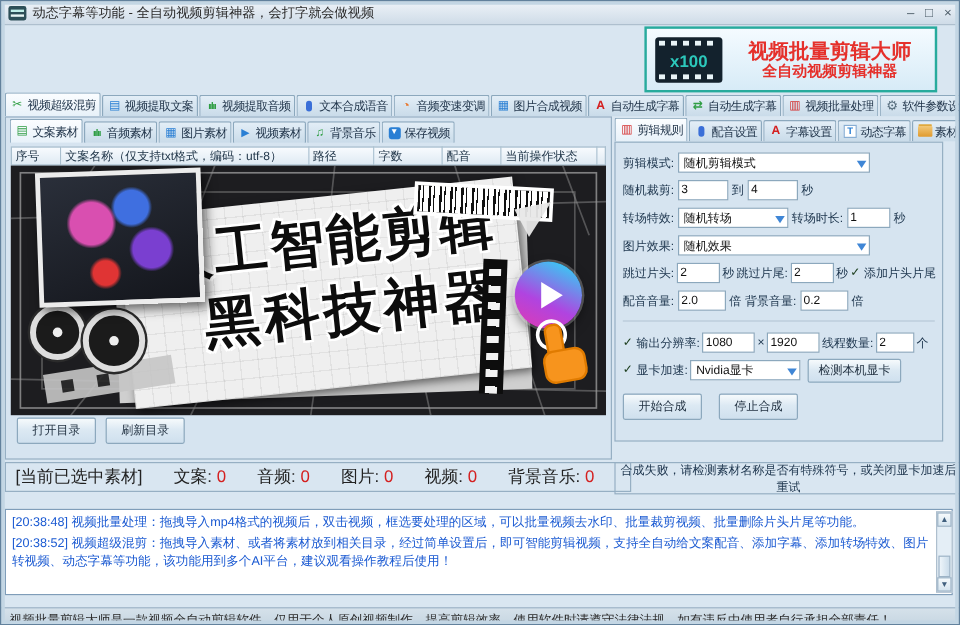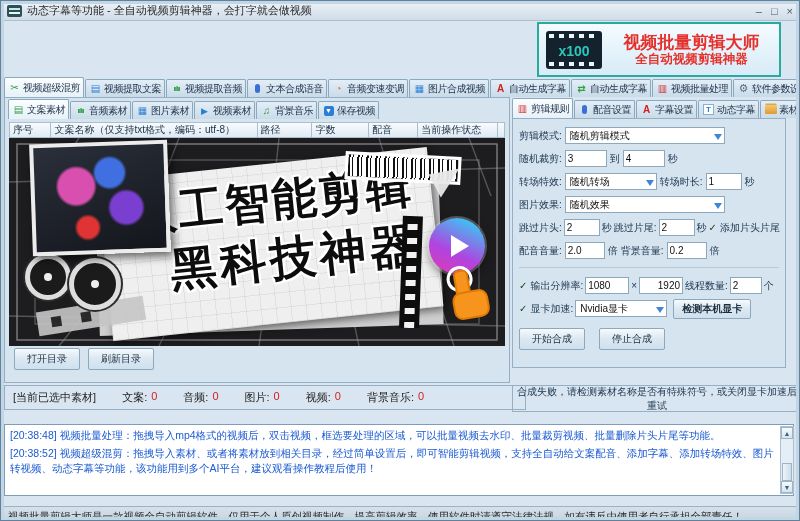--- a/index.html
+++ b/index.html
@@ -60,21 +60,21 @@
   .left-panel{position:absolute;left:4px;top:97px;width:504px;height:284px;border:1px solid #96afc3;background:#d6e4f0;}
   .sub-tabs{left:3px;top:2px;height:19px;position:absolute;display:flex;gap:1px;align-items:flex-end;}
   .table-head{position:absolute;left:4px;right:4px;top:24px;height:16px;display:flex;}
   .th{background:linear-gradient(#f8fbfe,#dfeaf3);border:1px solid #a9bfce;border-left:none;
      font-size:10px;color:#22374a;padding:1px 3px;white-space:nowrap;overflow:hidden;display:flex;align-items:center;}
   .th:first-child{border-left:1px solid #a9bfce;}
   .btn{background:linear-gradient(#f6fafc,#dce9f3 45%,#cfe0ee);border:1px solid #8ca8bd;border-radius:2px;
      font-size:10px;color:#1e2e3e;padding:3px 12px;cursor:default;white-space:nowrap;}
   .dir-btns{position:absolute;left:9px;top:250px;display:flex;gap:8px;}
   .sel-bar{position:absolute;left:4px;top:385px;width:504px;height:23px;border:1px solid #96afc3;
-     display:flex;align-items:center;padding:0 8px;gap:26px;font-size:11px;color:#222;}
+     display:flex;align-items:center;padding:0 8px;gap:26px;font-size:14px;color:#222;}
   .sel-item{display:flex;gap:4px;}
   .sel-item b{color:#d42020;font-weight:normal;}
 
   
   .banner{position:absolute;left:4px;right:4px;top:40px;height:208px;background:#1d1d20;overflow:hidden;}
   .banner .grid{position:absolute;inset:0;}
   .paper2{position:absolute;left:88px;top:34px;width:344px;height:158px;background:#cfcfcf;transform:rotate(-2deg);}
   .paper{position:absolute;left:95px;top:26px;width:332px;height:160px;background:#efefef;transform:rotate(-6deg);
      background-image:repeating-linear-gradient(0deg,rgba(0,0,0,.06) 0 1px,transparent 1px 15px),
                       repeating-linear-gradient(90deg,rgba(0,0,0,.06) 0 1px,transparent 1px 15px);
@@ -392,33 +392,33 @@
       <span class="lab">背景音量:</span>
       <input class="inp" style="width: 34px;" value="0.2">
       <span>倍</span>
     </div>
     <div class="divider"></div>
     <div class="row" style="gap:2px;">
       <span class="chk">✓</span>
       <span class="lab">输出分辨率:</span>
       <input class="inp" style="width: 38px;" value="1080">
       <span>×</span>
-      <input class="inp" style="width: 38px; text-align: right;" value="1920">
+      <input class="inp" style="width: 38px;" value="1920">
       <span class="lab">线程数量:</span>
       <input class="inp" style="width: 26px;" value="2">
       <span>个</span>
     </div>
     <div class="row" style="gap:2px;">
       <span class="chk">✓</span>
       <span class="lab">显卡加速:</span>
       <span class="combo" style="width:92px;">
           <span>Nvidia显卡</span>
           <span class="carr"></span>
         </span>
-      <button class="btn" style="padding:2px 8px;margin-left:4px;font-weight:bold;">检测本机显卡</button>
+      <button class="btn" style="padding:2px 8px;margin-left:4px;">检测本机显卡</button>
     </div>
     <div class="syn-btns">
       <button class="btn">开始合成</button>
       <button class="btn">停止合成</button>
     </div>
   </div>
 </div>
 
 <div class="r-status">合成失败，请检测素材名称是否有特殊符号，或关闭显卡加速后重试</div>
 

